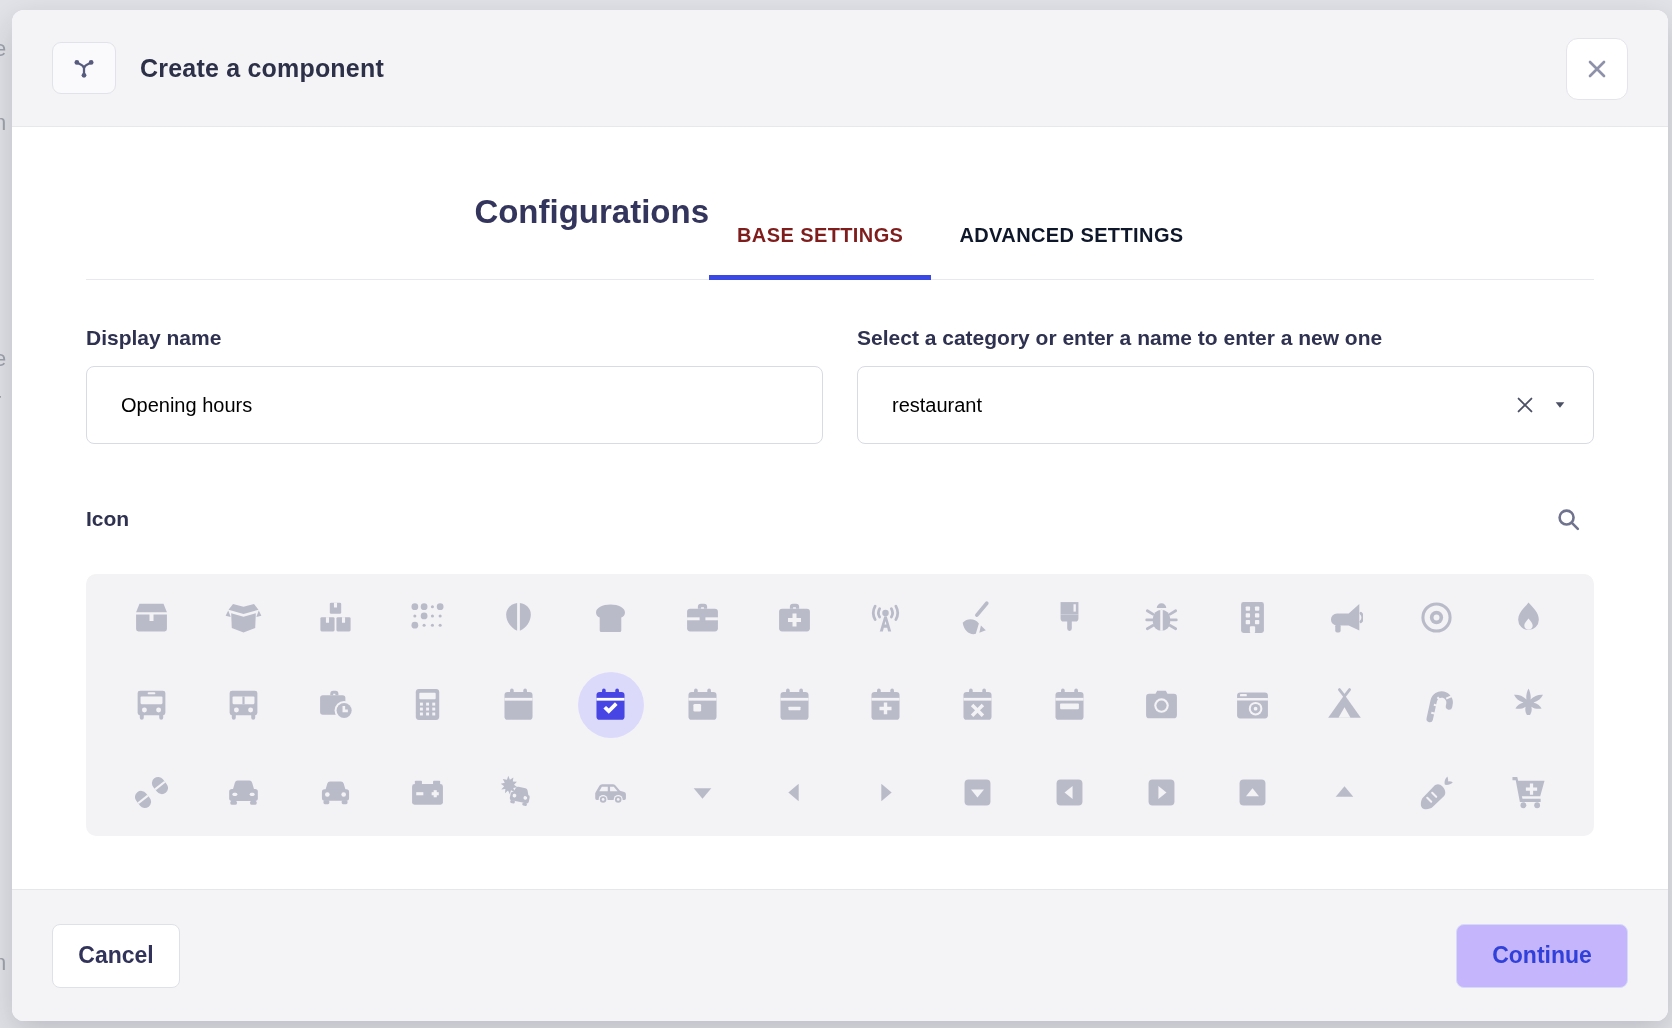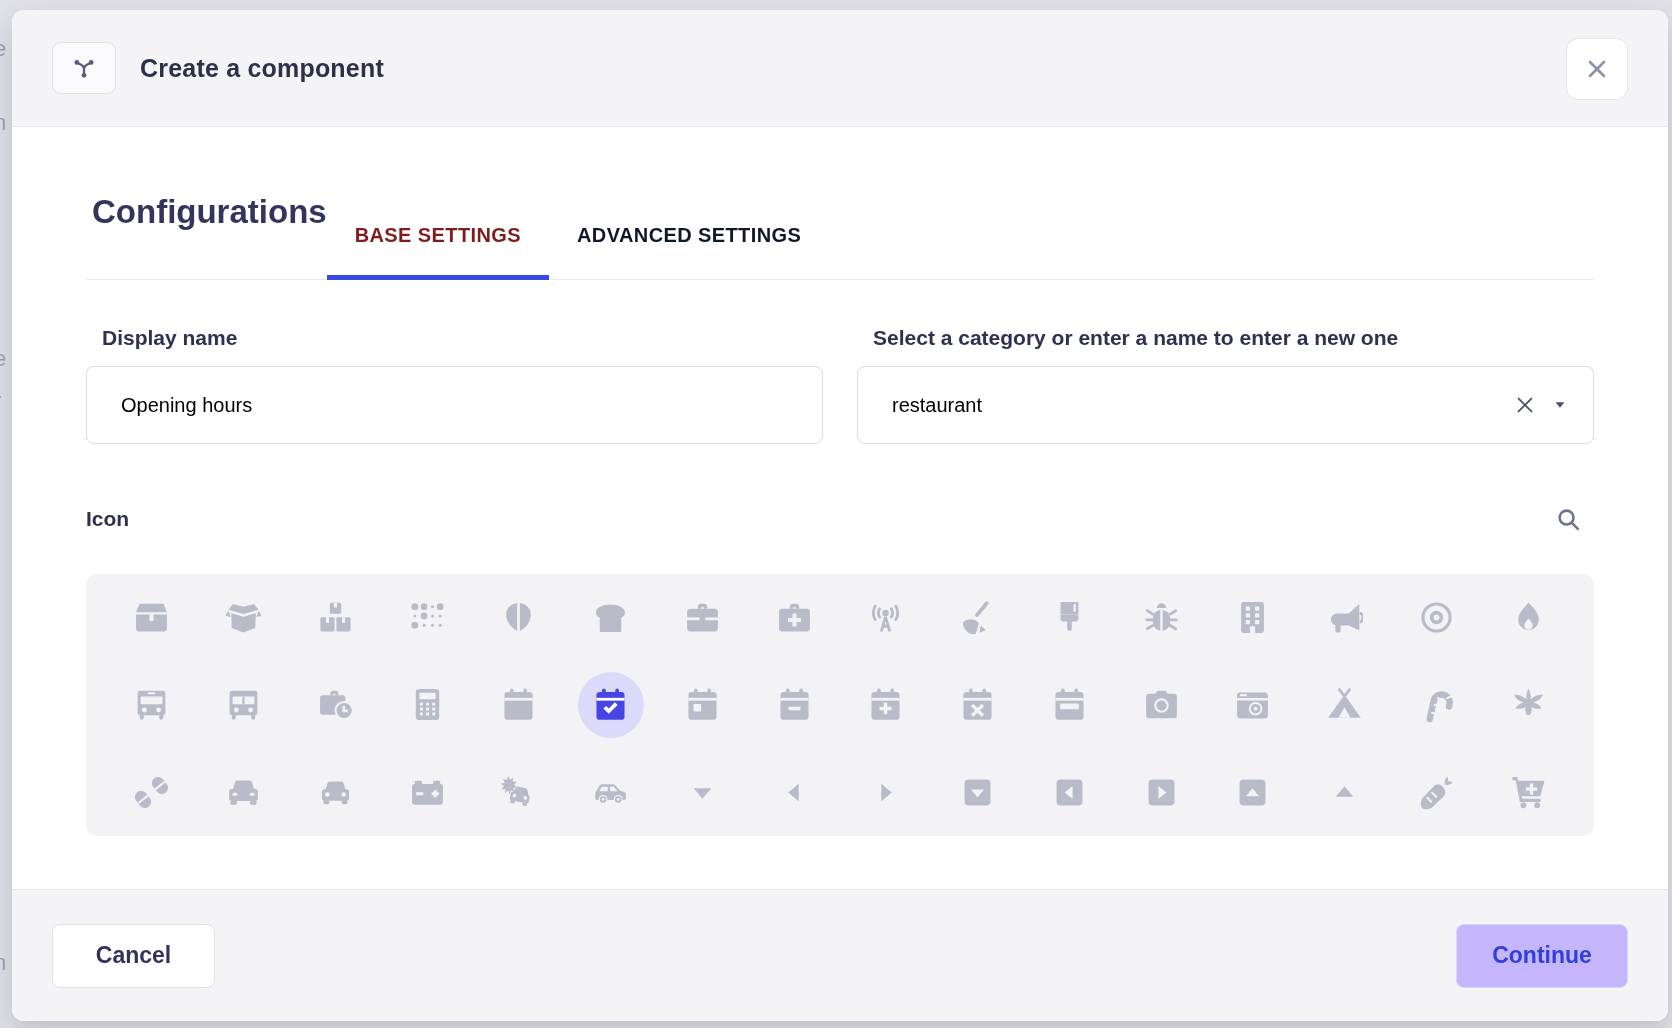--- a/index.html
+++ b/index.html
@@ -34,34 +34,34 @@
   .close-btn{
     position:absolute;right:40px;top:28px;width:62px;height:62px;background:#fff;
     border:1px solid #e4e5eb;border-radius:12px;display:flex;align-items:center;justify-content:center;
     color:#8d91aa;cursor:pointer;box-sizing:border-box;
   }
   .close-btn svg{width:28px;height:28px;}
 
   
   .modal-body{flex:1;padding:0 74px;box-sizing:border-box;}
   .section-head{
-    display:flex;justify-content:flex-start;align-items:flex-end;
+    display:flex;justify-content:center;align-items:flex-end;
     padding-top:66px;border-bottom:1px solid #e8e9ee;
   }
   .section-head h2{margin:0 0 48px 6px;font-size:33px;font-weight:700;color:#33355c;}
   .tabs{display:flex;margin-bottom:-1px;}
   .tab{
     padding:0 28px 28px;font-size:20px;font-weight:700;letter-spacing:.4px;color:#0f172a;
     border-bottom:5px solid transparent;cursor:pointer;white-space:nowrap;
   }
   .tab.active{color:#7f1d1d;border-bottom-color:#3a48e4;}
 
   .fields{display:flex;gap:34px;margin-top:46px;}
   .field{flex:1;min-width:0;}
-  .field-label{font-size:21px;font-weight:700;color:#2e3150;margin-bottom:16px;margin-left:16px;}
+  .field-label{font-size:21px;font-weight:700;color:#2e3150;margin-bottom:16px;}
   .input-wrap{position:relative;}
   .text-input{
     width:100%;height:78px;box-sizing:border-box;border:1px solid #d9dbe3;border-radius:8px;
     background:#fff;padding:0 34px;font-size:20px;color:#000000;outline:none;
     font-family:"Liberation Sans", sans-serif;
   }
   .select-input{padding-right:66px;}
   .select-icons{
     position:absolute;right:26px;top:0;height:78px;display:flex;align-items:center;gap:16px;color:#4c5064;
   }
@@ -89,21 +89,21 @@
   
   .modal-footer{
     height:132px;flex:0 0 132px;background:#f4f4f6;border-top:1px solid #e6e7eb;
     display:flex;align-items:center;justify-content:space-between;padding:0 40px;box-sizing:border-box;
   }
   .btn{
     height:64px;border-radius:8px;font-size:23px;font-weight:700;cursor:pointer;
     display:flex;align-items:center;justify-content:center;box-sizing:border-box;
     font-family:"Liberation Sans", sans-serif;
   }
-  .btn-cancel{width:163px;background:#fff;border:1px solid #dfe1e8;color:#31335a;}
+  .btn-cancel{width:128px;background:#fff;border:1px solid #dfe1e8;color:#31335a;}
   .btn-continue{width:172px;background:#c4b5fd;border:1px solid #d6daf7;color:#3040d9;}
 </style>
 </head>
 <body>
 
 <div class="frags" id="frags">
     <span class="frag" style="top: 36px;">e</span>
     <span class="frag" style="top: 110px;">n</span>
     <span class="frag" style="top: 346px;">e</span>
     <span class="frag" style="top: 388px;">r</span>

